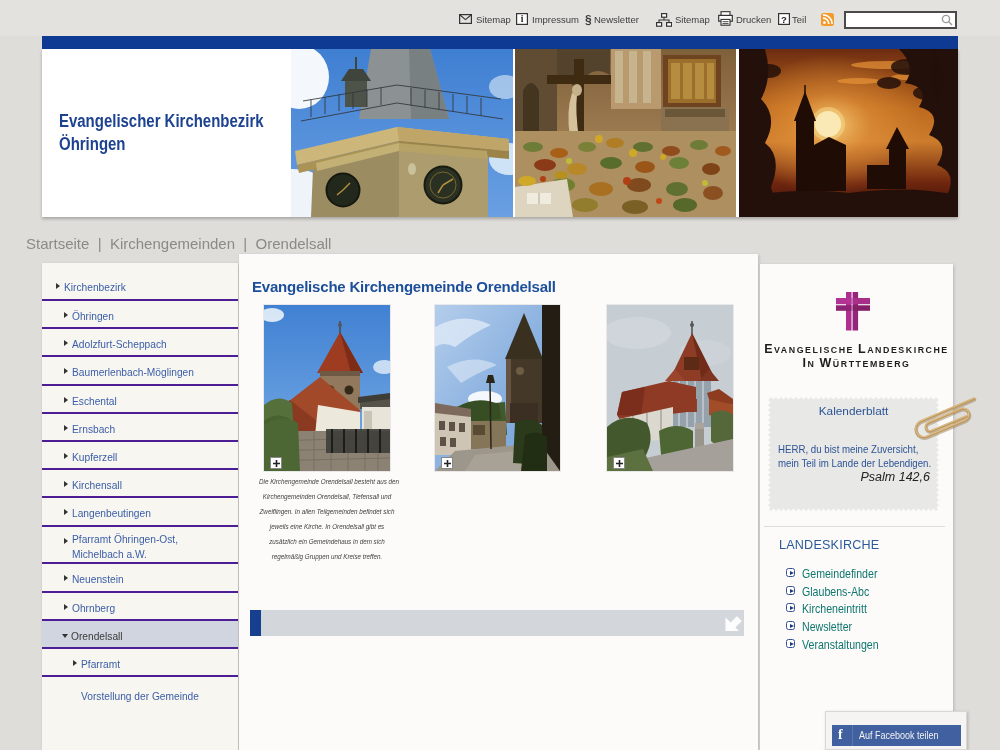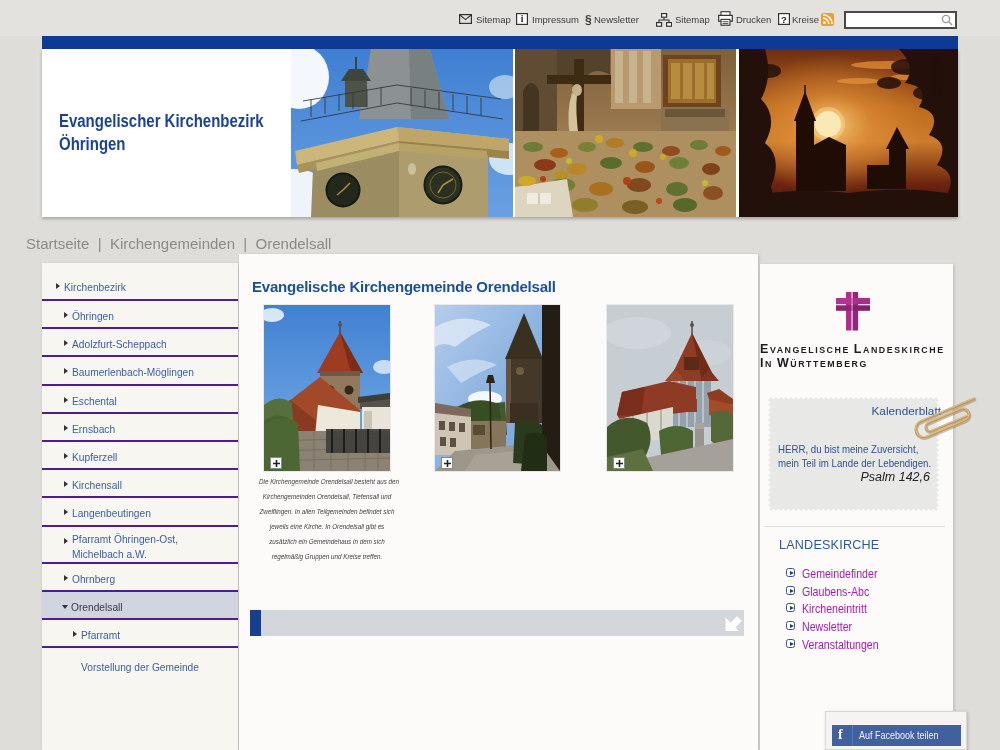--- a/index.html
+++ b/index.html
@@ -29,24 +29,24 @@
   .sel { background:#d0d5df; color:#3a3a3a; }
   
   .h1 { position:absolute; left:13px; top:24px; font-size:15px; font-weight:bold; color:#1c4f9a; letter-spacing:-0.2px; }
   .photo { position:absolute; top:51px; box-shadow:0 0 0 1px #e8e8e8; }
   .plus { position:absolute; width:12px; height:12px; background:#fff; border:1px solid #888; text-align:center; line-height:9px; }
   .itext { position:absolute; left:8px; top:220px; width:160px; font-size:7.4px; font-style:italic; color:#3f3f3f; text-align:center; line-height:15px; white-space:nowrap; transform:scaleX(0.85); transform-origin:center top; }
   .graybar { position:absolute; left:11px; top:356px; width:494px; height:26px; background:#d3d7dc; }
   .graybar .blueblock { position:absolute; left:0; top:0; width:11px; height:26px; background:#16408f; }
   
   .kal { position:absolute; left:6px; top:131px; width:175px; height:118px; background:#e8e8e6; }
-  .wordmark { position:absolute; left:0; width:193px; text-align:left; font-weight:bold; color:#1d1d1d; font-size:8.8px; letter-spacing:1.55px; white-space:nowrap; }
+  .wordmark { position:absolute; left:0; width:193px; text-align:center; font-weight:bold; color:#1d1d1d; font-size:8.8px; letter-spacing:1.55px; white-space:nowrap; }
   .wm1 { font-size:12.5px; }
   .lk { position:absolute; left:19px; top:274px; font-size:12.6px; color:#2b5a9b; letter-spacing:0.2px; }
-  .lkrow { position:absolute; left:42px; font-size:12.2px; color:#a21caf; }
+  .lkrow { position:absolute; left:42px; font-size:12.2px; color:#0f766e; }
   .lkicon { position:absolute; left:-16px; top:1px; width:9px; height:9px; border:1.4px solid #33519c; border-radius:2.5px; background:#fff; }
   .lktxt { display:inline-block; transform:scaleX(0.87); transform-origin:left top; white-space:nowrap; }
   .lkicon:after { content:""; position:absolute; left:2.6px; top:1.6px; width:0; height:0; border-left:4.2px solid #1d3a7a; border-top:2.9px solid transparent; border-bottom:2.9px solid transparent; }
   
   .fbbox { position:absolute; left:825px; top:711px; width:142px; height:39px; background:#f5f4f2; border:1px solid #d9d8d5; box-shadow:1px 1px 3px rgba(0,0,0,0.2); }
   .fbbtn { position:absolute; left:6px; top:13px; width:129px; height:21px; background:#41609f; }
 </style>
 </head>
 <body>
 
@@ -77,21 +77,21 @@
   <rect x="0.7" y="4.4" width="13.6" height="5.8" fill="#fff" stroke="#333" stroke-width="1.2"></rect>
   <rect x="3" y="8.4" width="9" height="5.8" fill="#fff" stroke="#333" stroke-width="1.1"></rect>
   <line x1="4.5" y1="10.7" x2="10.5" y2="10.7" stroke="#333" stroke-width="0.9"></line>
   <line x1="4.5" y1="12.6" x2="10.5" y2="12.6" stroke="#333" stroke-width="0.9"></line>
 </svg>
 <span class="toplink" style="left:736px">Drucken</span>
 <svg class="abs" style="left:778px;top:13px" width="12" height="12" viewBox="0 0 12 12">
   <rect x="0.6" y="0.6" width="10.8" height="10.8" fill="#fff" stroke="#333" stroke-width="1.2"></rect>
   <text x="6" y="9.6" font-family="Liberation Sans,sans-serif" font-size="9.5" font-weight="bold" fill="#222" text-anchor="middle">?</text>
 </svg>
-<span class="toplink" style="left:792px">Kreise</span>
+<span class="toplink" style="left:792px">Teil</span>
 <svg class="abs" style="left:821px;top:13px" width="13" height="13" viewBox="0 0 13 13">
   <rect width="13" height="13" rx="2.5" fill="#f39a2b"></rect>
   <circle cx="3.4" cy="9.7" r="1.4" fill="#fff"></circle>
   <path d="M2 5.2 A 5.8 5.8 0 0 1 7.8 11" fill="none" stroke="#fff" stroke-width="1.7"></path>
   <path d="M2 1.8 A 9.2 9.2 0 0 1 11.2 11" fill="none" stroke="#fff" stroke-width="1.7"></path>
 </svg>
 <div class="searchbox"></div>
 <svg class="abs" style="left:941px;top:14px" width="12" height="12" viewBox="0 0 12 12">
   <circle cx="5" cy="5" r="3.6" fill="none" stroke="#9a9a9a" stroke-width="1.4"></circle>
   <line x1="7.8" y1="7.8" x2="11" y2="11" stroke="#9a9a9a" stroke-width="1.4"></line>
@@ -310,20 +310,24 @@
       <span class="tri-r" style="left:22px"></span>
       <span class="mtxt" style="left:30px">Kirchensall</span>
     </div>
   <div class="mrow" style="height:29px">
       <span class="tri-r" style="left:22px"></span>
       <span class="mtxt" style="left:30px">Langenbeutingen</span>
     </div>
   <div class="mrow" style="height:37px">
       <span class="tri-r" style="left:22px"></span>
       <span class="mtxt" style="left:30px;top:5px;line-height:14.5px">Pfarramt Öhringen-Ost,<br>Michelbach a.W.</span>
+    </div>
+  <div class="mrow" style="height:29px">
+      <span class="tri-r" style="left:22px"></span>
+      <span class="mtxt" style="left:30px">Neuenstein</span>
     </div>
   <div class="mrow" style="height:28px">
       <span class="tri-r" style="left:22px"></span>
       <span class="mtxt" style="left:30px">Ohrnberg</span>
     </div>
   <div class="mrow sel" style="height:28px">
       <span class="tri-d" style="left:20px"></span>
       <span class="mtxt" style="left:29px">Orendelsall</span>
     </div>
   <div class="mrow" style="height:28px">
@@ -493,21 +497,21 @@
   </svg>
   <div class="wordmark" style="top:78px"><span class="wm1">E</span>VANGELISCHE <span class="wm1">L</span>ANDESKIRCHE</div>
   <div class="wordmark" style="top:92px"><span class="wm1">I</span>N <span class="wm1">W</span>ÜRTTEMBERG</div>
   <div class="kal">
     <svg class="abs" style="left:0;top:0" width="175" height="118" viewBox="0 0 175 118">
       <path d="M2 0 L4.6 2.5 L2 5 L4.6 7.5 L2 10 L4.6 12.5 L2 15 L4.6 17.5 L2 20 L4.6 22.5 L2 25 L4.6 27.5 L2 30 L4.6 32.5 L2 35 L4.6 37.5 L2 40 L4.6 42.5 L2 45 L4.6 47.5 L2 50 L4.6 52.5 L2 55 L4.6 57.5 L2 60 L4.6 62.5 L2 65 L4.6 67.5 L2 70 L4.6 72.5 L2 75 L4.6 77.5 L2 80 L4.6 82.5 L2 85 L4.6 87.5 L2 90 L4.6 92.5 L2 95 L4.6 97.5 L2 100 L4.6 102.5 L2 105 L4.6 107.5 L2 110 L4.6 112.5 L2 115 L4.6 117.5 L2 120 L2 118 L-2 118 L-2 0 Z" fill="#fcfbfa"></path>
       <path d="M173 0 L170.4 2.5 L173 5 L170.4 7.5 L173 10 L170.4 12.5 L173 15 L170.4 17.5 L173 20 L170.4 22.5 L173 25 L170.4 27.5 L173 30 L170.4 32.5 L173 35 L170.4 37.5 L173 40 L170.4 42.5 L173 45 L170.4 47.5 L173 50 L170.4 52.5 L173 55 L170.4 57.5 L173 60 L170.4 62.5 L173 65 L170.4 67.5 L173 70 L170.4 72.5 L173 75 L170.4 77.5 L173 80 L170.4 82.5 L173 85 L170.4 87.5 L173 90 L170.4 92.5 L173 95 L170.4 97.5 L173 100 L170.4 102.5 L173 105 L170.4 107.5 L173 110 L170.4 112.5 L173 115 L170.4 117.5 L173 120 L173 118 L177 118 L177 0 Z" fill="#fcfbfa"></path>
       <path d="M0 2 L2.5 4.6 L5 2 L7.5 4.6 L10 2 L12.5 4.6 L15 2 L17.5 4.6 L20 2 L22.5 4.6 L25 2 L27.5 4.6 L30 2 L32.5 4.6 L35 2 L37.5 4.6 L40 2 L42.5 4.6 L45 2 L47.5 4.6 L50 2 L52.5 4.6 L55 2 L57.5 4.6 L60 2 L62.5 4.6 L65 2 L67.5 4.6 L70 2 L72.5 4.6 L75 2 L77.5 4.6 L80 2 L82.5 4.6 L85 2 L87.5 4.6 L90 2 L92.5 4.6 L95 2 L97.5 4.6 L100 2 L102.5 4.6 L105 2 L107.5 4.6 L110 2 L112.5 4.6 L115 2 L117.5 4.6 L120 2 L122.5 4.6 L125 2 L127.5 4.6 L130 2 L132.5 4.6 L135 2 L137.5 4.6 L140 2 L142.5 4.6 L145 2 L147.5 4.6 L150 2 L152.5 4.6 L155 2 L157.5 4.6 L160 2 L162.5 4.6 L165 2 L167.5 4.6 L170 2 L172.5 4.6 L175 2 L175 -2 L0 -2 Z" fill="#fcfbfa"></path>
       <path d="M0 116 L2.5 113.4 L5 116 L7.5 113.4 L10 116 L12.5 113.4 L15 116 L17.5 113.4 L20 116 L22.5 113.4 L25 116 L27.5 113.4 L30 116 L32.5 113.4 L35 116 L37.5 113.4 L40 116 L42.5 113.4 L45 116 L47.5 113.4 L50 116 L52.5 113.4 L55 116 L57.5 113.4 L60 116 L62.5 113.4 L65 116 L67.5 113.4 L70 116 L72.5 113.4 L75 116 L77.5 113.4 L80 116 L82.5 113.4 L85 116 L87.5 113.4 L90 116 L92.5 113.4 L95 116 L97.5 113.4 L100 116 L102.5 113.4 L105 116 L107.5 113.4 L110 116 L112.5 113.4 L115 116 L117.5 113.4 L120 116 L122.5 113.4 L125 116 L127.5 113.4 L130 116 L132.5 113.4 L135 116 L137.5 113.4 L140 116 L142.5 113.4 L145 116 L147.5 113.4 L150 116 L152.5 113.4 L155 116 L157.5 113.4 L160 116 L162.5 113.4 L165 116 L167.5 113.4 L170 116 L172.5 113.4 L175 116 L175 120 L0 120 Z" fill="#fcfbfa"></path>
     </svg>
-    <div class="abs" style="left:0;top:9px;width:175px;text-align:right;font-size:11.8px;color:#2b5395">Kalenderblatt</div>
+    <div class="abs" style="left:0;top:9px;width:175px;text-align:center;font-size:11.8px;color:#2b5395">Kalenderblatt</div>
     <div class="abs" style="left:12px;top:48px;font-size:10.2px;color:#2d5396;line-height:13.5px;white-space:nowrap;transform:scaleX(0.95);transform-origin:left top">HERR, du bist meine Zuversicht,<br>mein Teil im Lande der Lebendigen.</div>
     <div class="abs" style="right:11px;top:75px;font-size:12.5px;font-style:italic;color:#222">Psalm 142,6</div>
   </div>
   <div class="abs" style="left:4px;top:262px;width:181px;border-top:1px solid #dddcd8"></div>
   <div class="lk">LANDESKIRCHE</div>
   <div class="lkrow" style="top:303px"><span class="lkicon"></span><span class="lktxt">Gemeindefinder</span></div>
   <div class="lkrow" style="top:321px"><span class="lkicon"></span><span class="lktxt">Glaubens-Abc</span></div>
   <div class="lkrow" style="top:338px"><span class="lkicon"></span><span class="lktxt">Kircheneintritt</span></div>
   <div class="lkrow" style="top:356px"><span class="lkicon"></span><span class="lktxt">Newsletter</span></div>
   <div class="lkrow" style="top:374px"><span class="lkicon"></span><span class="lktxt">Veranstaltungen</span></div>

